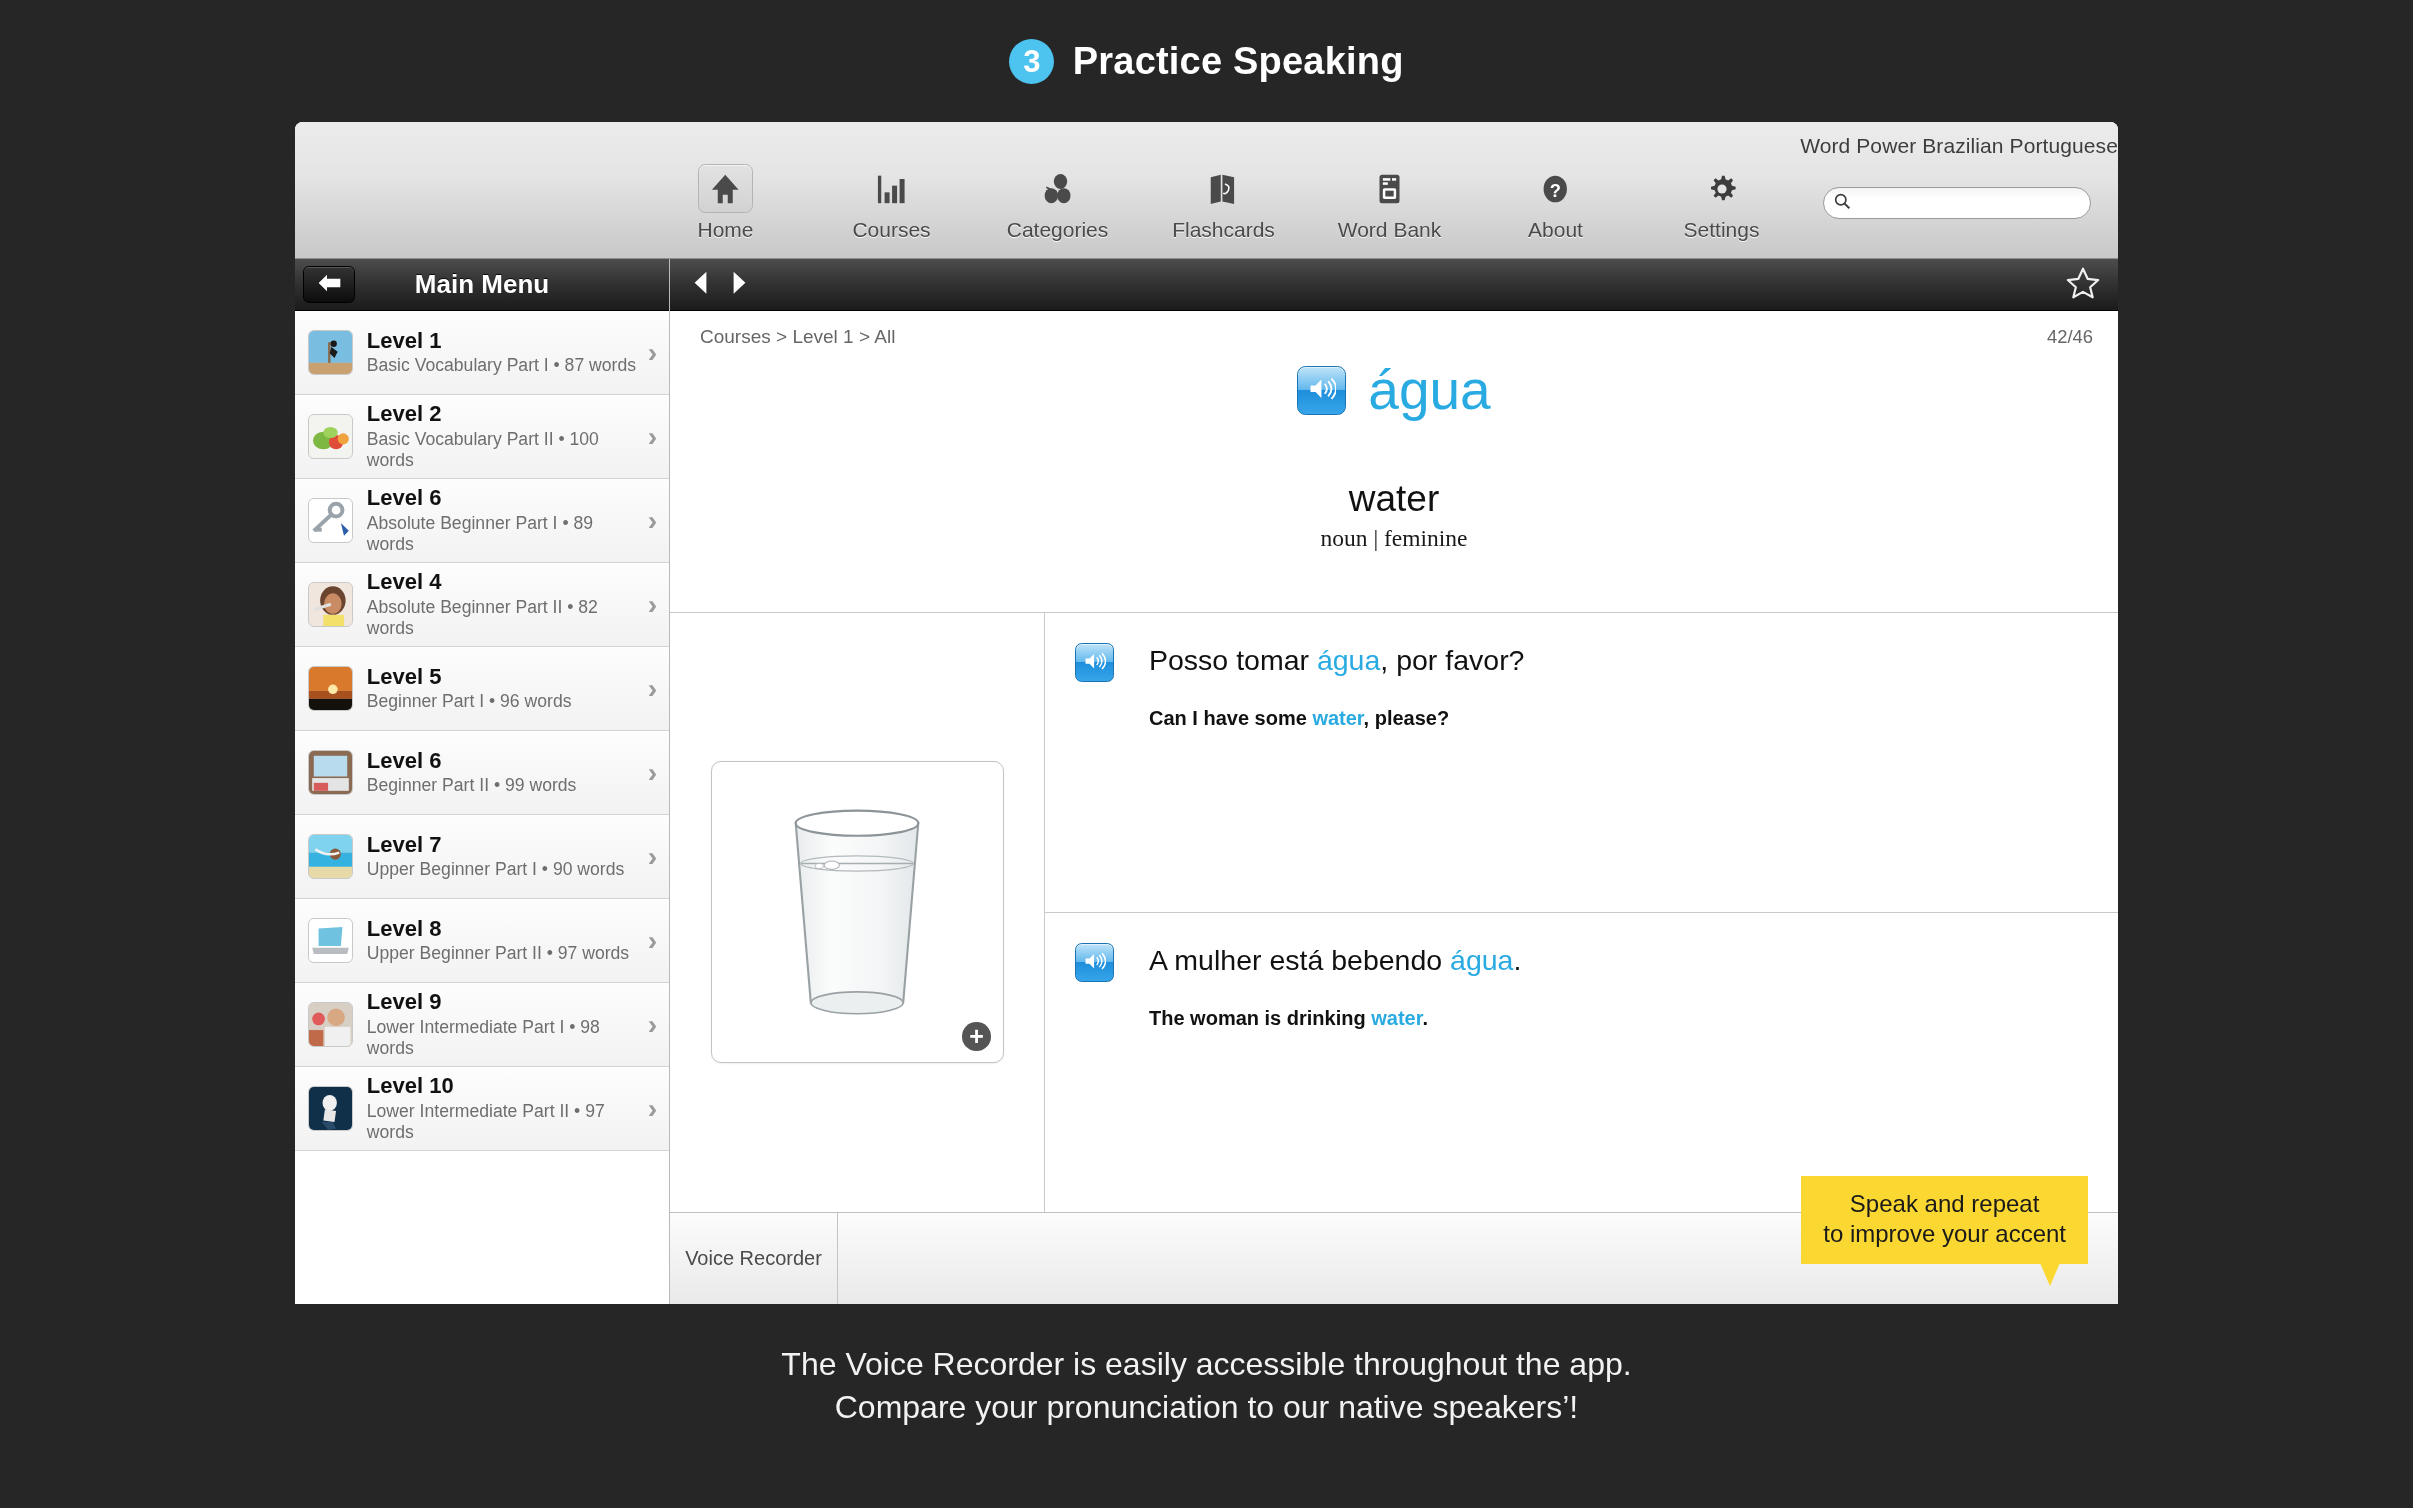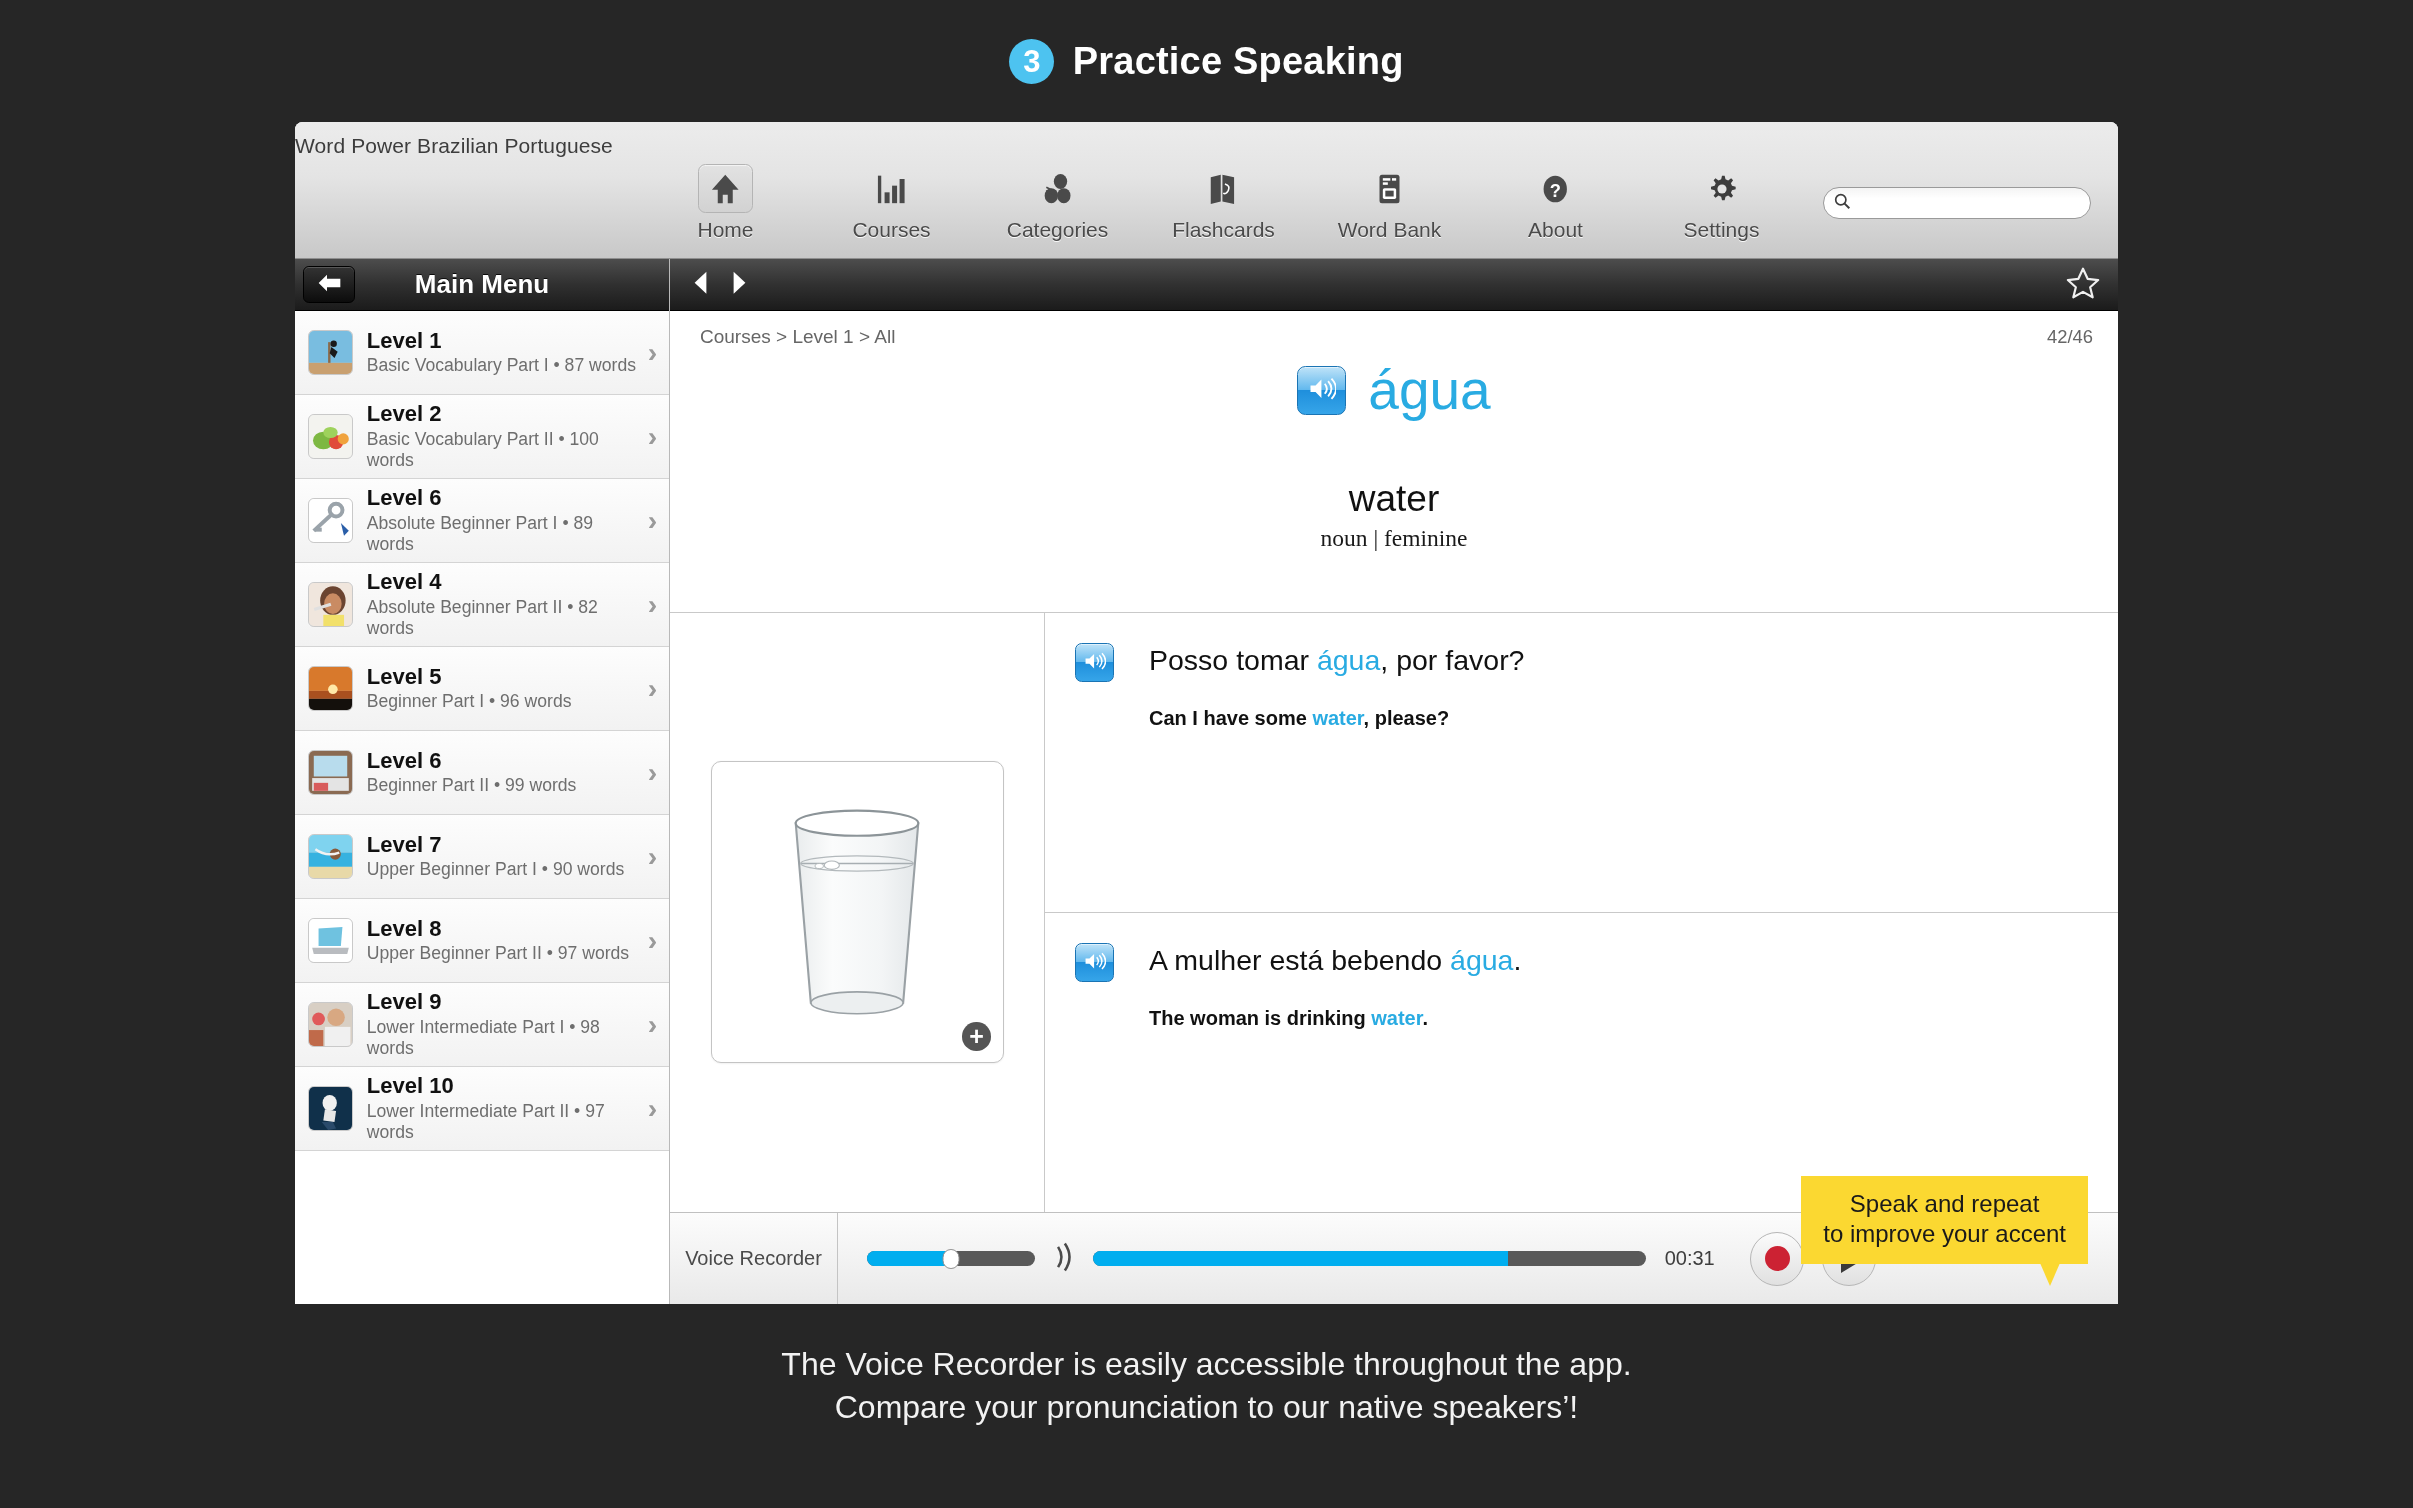--- a/index.html
+++ b/index.html
@@ -50,21 +50,21 @@
   }
 
   
   .toolbar {
     height: 137px;
     background: linear-gradient(to bottom, #ececec 0%, #e4e4e4 40%, #c8c8c8 100%);
     border-bottom: 0.8px solid #8e8e8e;
     position: relative;
   }
   .window-title {
-    text-align: left;
+    text-align: right;
     font-size: 21px;
     color: #3d3d3d;
     padding-top: 11.7px;
     letter-spacing: 0.1px;
   }
   .toolbar-items {
     display: flex;
     align-items: flex-start;
     justify-content: center;
     gap: 44px;
@@ -774,47 +774,20 @@
             </div>
           </div>
 
         </div>
       </div>
 
       <div class="recorder">
         <div class="rec-label-box">
           <div class="rec-label">Voice Recorder</div>
         </div>
-        <div class="rec-controls">
-
-          <div class="volume-track">
-            <div class="volume-fill" id="volFill" style="width: 50%;"></div>
-            <div class="volume-knob" id="volKnob" style="left: 50%;"></div>
-          </div>
-
-          <span>
-            <svg width="22" height="34" viewBox="0 0 26 40">
-              <path d="M6 8 q8 12 0 24" stroke="#4a4a4a" stroke-width="3" fill="none"></path>
-              <path d="M14 4 q11 16 0 32" stroke="#4a4a4a" stroke-width="3" fill="none"></path>
-            </svg>
-          </span>
-
-          <div class="progress-track">
-            <div class="progress-fill" id="progFill" style="width: 75%;"></div>
-          </div>
-
-          <div class="time">00:31</div>
-
-          <div class="round-btn">
-            <div class="rec-dot"></div>
-          </div>
-          <div class="round-btn">
-            <div class="play-tri"></div>
-          </div>
-        </div>
       </div>
 
     </div>
   </div>
 </div>
 
 <div class="caption">
   <div>The Voice Recorder is easily accessible throughout the app.</div>
   <div>Compare your pronunciation to our native speakers’!</div>
 </div>

